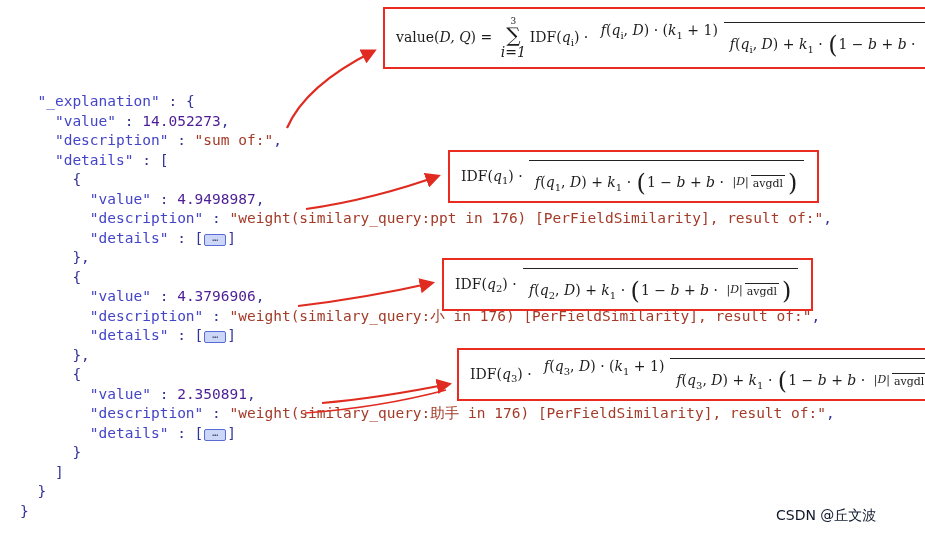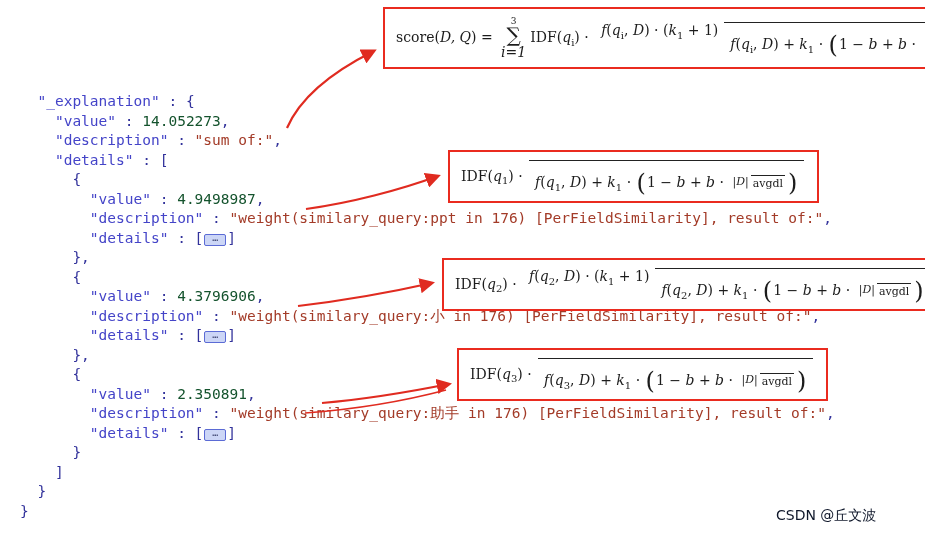--- a/index.html
+++ b/index.html
@@ -16,21 +16,21 @@
 
   
   .code {
     position:absolute; left:20px; top:92px; z-index:1;
     font-family:"DejaVu Sans Mono","Liberation Mono",monospace;
     font-size:14.5px; line-height:19.5px;
   }
   .code-line { white-space:pre; }
   .tk-key  { color:#4444c8; }
   .tk-punc { color:#32329b; }
-  .tk-num  { color:#14532d; }
+  .tk-num  { color:#4c1d95; }
   .tk-str  { color:#a33b28; }
   .fold {
     display:inline-block; width:22px; height:12px; margin:0 1px;
     border:1px solid #5b6bd5; background:#ccd6f6; border-radius:2px;
     font-size:9px; line-height:10px; text-align:center; color:#333a66;
     vertical-align:baseline; cursor:pointer;
   }
 
   
   .formula {
@@ -68,48 +68,48 @@
         <path d="M0,0 L10,5 L0,10 z" fill="#e02b20"></path>
       </marker>
     </defs>
     <path class="arrow" d="M287,128 C300,98 332,72 374,51" marker-end="url(#ah)"></path>
     <path class="arrow" d="M306,209 C350,203 400,190 438,176" marker-end="url(#ah)"></path>
     <path class="arrow" d="M298,306 C340,301 392,292 432,283" marker-end="url(#ah)"></path>
     <path class="arrow" d="M322,403 C368,399 414,391 449,384" marker-end="url(#ah)"></path>
     <path class="arrow2" d="M305,413 C360,409 412,399 446,390"></path>
   </svg>
 
-  <div class="formula" id="formula-main" style="left:383px; top:7px;"><span class="rm">score(</span><span class="it">D, Q</span><span class="rm">) = </span><span class="sum">
+  <div class="formula" id="formula-main" style="left:383px; top:7px;"><span class="rm">value(</span><span class="it">D, Q</span><span class="rm">) = </span><span class="sum">
         <span class="sum-u">3</span>
         <span class="sum-s">∑</span>
         <span class="sum-l">i=1</span>
       </span><span class="rm">IDF(</span><span class="it">q</span><sub>i</sub><span class="rm">) · </span><span class="frac">
         <span class="num"><span class="it">f</span><span class="rm">(</span><span class="it">q</span><sub>i</sub><span class="rm">, </span><span class="it">D</span><span class="rm">) · (</span><span class="it">k</span><sub>1</sub><span class="rm"> + 1)</span></span>
         <span class="den"><span class="it">f</span><span class="rm">(</span><span class="it">q</span><sub>i</sub><span class="rm">, </span><span class="it">D</span><span class="rm">) + </span><span class="it">k</span><sub>1</sub><span class="rm"> · </span><span class="bigparen">(</span><span class="rm">1 − </span><span class="it">b</span><span class="rm"> + </span><span class="it">b</span><span class="rm"> · </span><span class="frac small">
             <span class="num"><span class="rm">|</span><span class="it">D</span><span class="rm">|</span></span>
             <span class="den"><span class="rm">avgdl</span></span>
           </span><span class="bigparen">)</span></span>
       </span></div>
 
   <div class="formula" id="formula-term-0" style="left:448px; top:150px;"><span class="rm">IDF(</span><span class="it">q</span><sub>1</sub><span class="rm">) · </span><span class="frac">
         <span class="den"><span class="it">f</span><span class="rm">(</span><span class="it">q</span><sub>1</sub><span class="rm">, </span><span class="it">D</span><span class="rm">) + </span><span class="it">k</span><sub>1</sub><span class="rm"> · </span><span class="bigparen">(</span><span class="rm">1 − </span><span class="it">b</span><span class="rm"> + </span><span class="it">b</span><span class="rm"> · </span><span class="frac small">
             <span class="num"><span class="rm">|</span><span class="it">D</span><span class="rm">|</span></span>
             <span class="den"><span class="rm">avgdl</span></span>
           </span><span class="bigparen">)</span></span>
       </span></div>
 
   <div class="formula" id="formula-term-1" style="left:442px; top:258px;"><span class="rm">IDF(</span><span class="it">q</span><sub>2</sub><span class="rm">) · </span><span class="frac">
-        <span class="num"><span class="it">f</span><span class="rm">(</span><span class="it">q</span><sub>2</sub><span class="rm">, </span><span class="it">D</span><span class="rm">) · (</span><span class="it">k</span><sub>1</sub><span class="rm"> + 1)</span></span>
         <span class="den"><span class="it">f</span><span class="rm">(</span><span class="it">q</span><sub>2</sub><span class="rm">, </span><span class="it">D</span><span class="rm">) + </span><span class="it">k</span><sub>1</sub><span class="rm"> · </span><span class="bigparen">(</span><span class="rm">1 − </span><span class="it">b</span><span class="rm"> + </span><span class="it">b</span><span class="rm"> · </span><span class="frac small">
             <span class="num"><span class="rm">|</span><span class="it">D</span><span class="rm">|</span></span>
             <span class="den"><span class="rm">avgdl</span></span>
           </span><span class="bigparen">)</span></span>
       </span></div>
 
   <div class="formula" id="formula-term-2" style="left:457px; top:348px;"><span class="rm">IDF(</span><span class="it">q</span><sub>3</sub><span class="rm">) · </span><span class="frac">
+        <span class="num"><span class="it">f</span><span class="rm">(</span><span class="it">q</span><sub>3</sub><span class="rm">, </span><span class="it">D</span><span class="rm">) · (</span><span class="it">k</span><sub>1</sub><span class="rm"> + 1)</span></span>
         <span class="den"><span class="it">f</span><span class="rm">(</span><span class="it">q</span><sub>3</sub><span class="rm">, </span><span class="it">D</span><span class="rm">) + </span><span class="it">k</span><sub>1</sub><span class="rm"> · </span><span class="bigparen">(</span><span class="rm">1 − </span><span class="it">b</span><span class="rm"> + </span><span class="it">b</span><span class="rm"> · </span><span class="frac small">
             <span class="num"><span class="rm">|</span><span class="it">D</span><span class="rm">|</span></span>
             <span class="den"><span class="rm">avgdl</span></span>
           </span><span class="bigparen">)</span></span>
       </span></div>
 
   <div class="code" id="code-panel">
       <div class="code-line"><span class="tk-key">  "_explanation"</span><span class="tk-punc"> : {</span></div>
       <div class="code-line"><span class="tk-key">    "value"</span><span class="tk-punc"> : </span><span class="tk-num">14.052273</span><span class="tk-punc">,</span></div>
       <div class="code-line"><span class="tk-key">    "description"</span><span class="tk-punc"> : </span><span class="tk-str">"sum of:"</span><span class="tk-punc">,</span></div>

